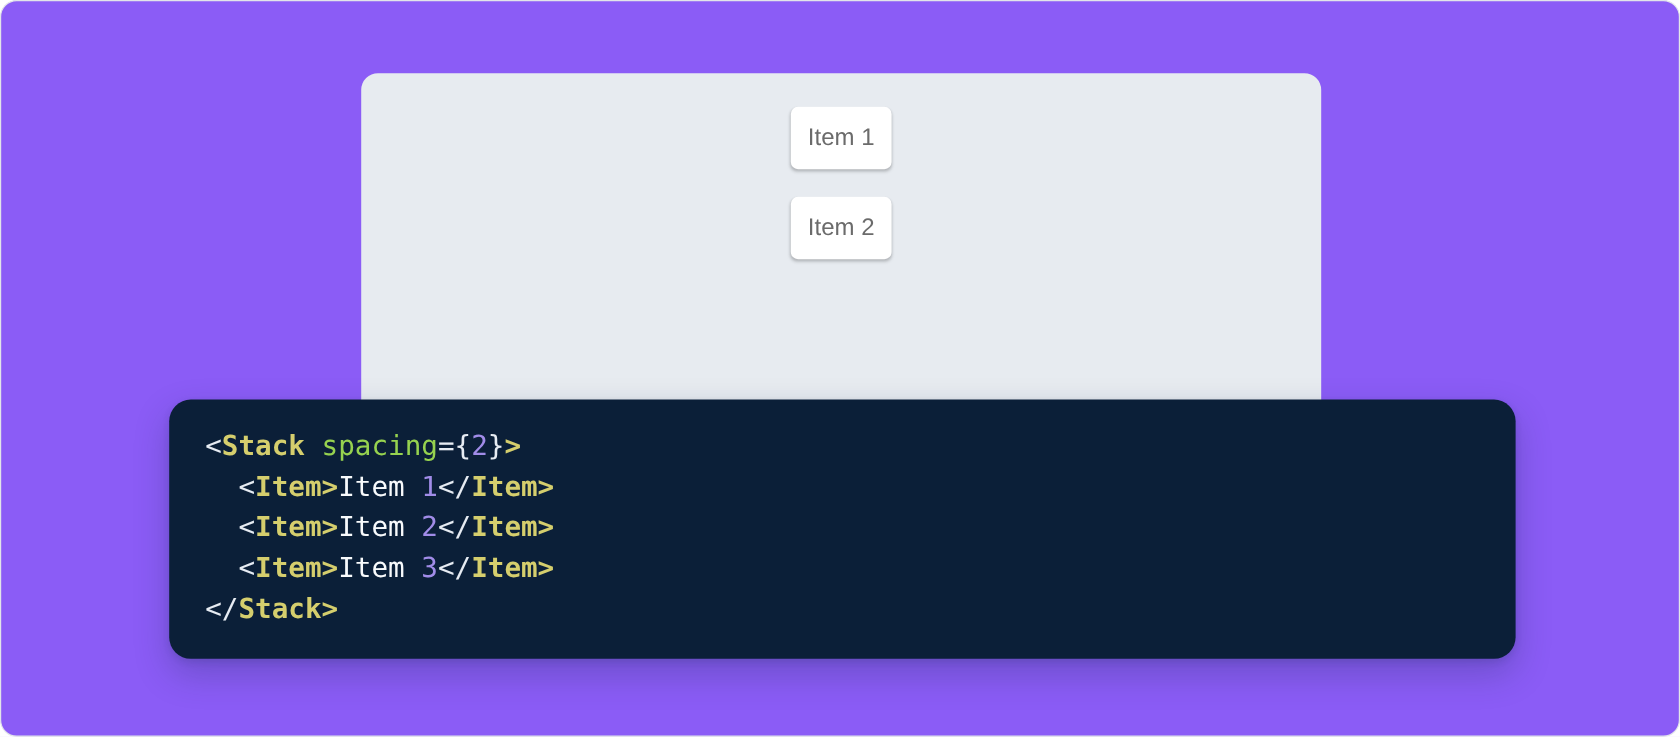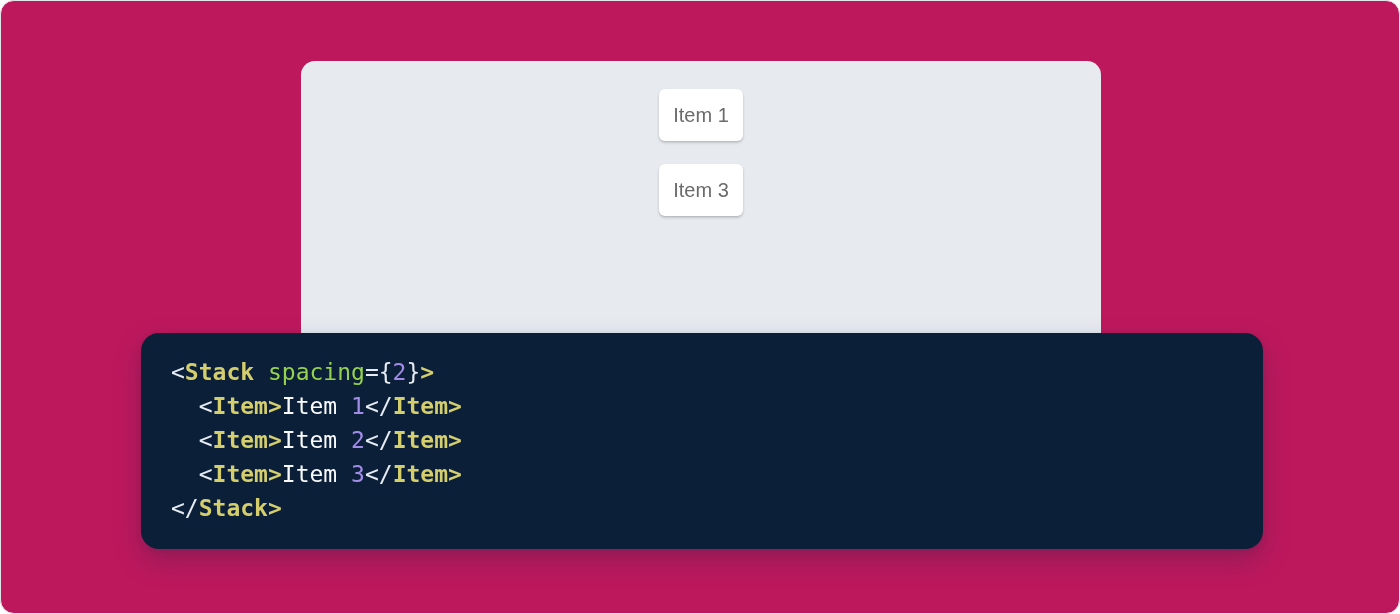--- a/index.html
+++ b/index.html
@@ -9,21 +9,21 @@
     height: 614px;
     background: #ffffff;
     font-family: "Liberation Sans", sans-serif;
   }
   .page {
     position: absolute;
     left: 0; top: 0;
     width: 1400px;
     height: 614px;
     box-sizing: border-box;
-    background: #be185d;
+    background: #8b5cf6;
     border: 1px solid var(--page-border, #e2e5e9);
     border-radius: 14px;
     overflow: hidden;
   }
   .demo-panel {
     position: absolute;
     left: 300px;
     top: 60px;
     width: 800px;
     height: 300px;
@@ -87,21 +87,21 @@
 <body>
 
 <div class="page">
 
   <div class="demo-panel">
     <div class="stack">
       <div class="item-card">
         <span>Item 1</span>
       </div>
       <div class="item-card">
-        <span>Item 3</span>
+        <span>Item 2</span>
       </div>
     </div>
   </div>
 
   <div class="code-block">
     <pre class="code"><div class="code-line"><span class="tok-punct">&lt;</span><span class="tok-tag">Stack</span><span class="tok-plain"> </span><span class="tok-attr">spacing</span><span class="tok-punct">={</span><span class="tok-num">2</span><span class="tok-punct">}</span><span class="tok-tag">&gt;</span></div><div class="code-line"><span class="tok-plain">  </span><span class="tok-punct">&lt;</span><span class="tok-tag">Item</span><span class="tok-tag">&gt;</span><span class="tok-plain">Item </span><span class="tok-num">1</span><span class="tok-punct">&lt;/</span><span class="tok-tag">Item</span><span class="tok-tag">&gt;</span></div><div class="code-line"><span class="tok-plain">  </span><span class="tok-punct">&lt;</span><span class="tok-tag">Item</span><span class="tok-tag">&gt;</span><span class="tok-plain">Item </span><span class="tok-num">2</span><span class="tok-punct">&lt;/</span><span class="tok-tag">Item</span><span class="tok-tag">&gt;</span></div><div class="code-line"><span class="tok-plain">  </span><span class="tok-punct">&lt;</span><span class="tok-tag">Item</span><span class="tok-tag">&gt;</span><span class="tok-plain">Item </span><span class="tok-num">3</span><span class="tok-punct">&lt;/</span><span class="tok-tag">Item</span><span class="tok-tag">&gt;</span></div><div class="code-line"><span class="tok-punct">&lt;/</span><span class="tok-tag">Stack</span><span class="tok-tag">&gt;</span></div></pre>
   </div>
 
 </div>
 

